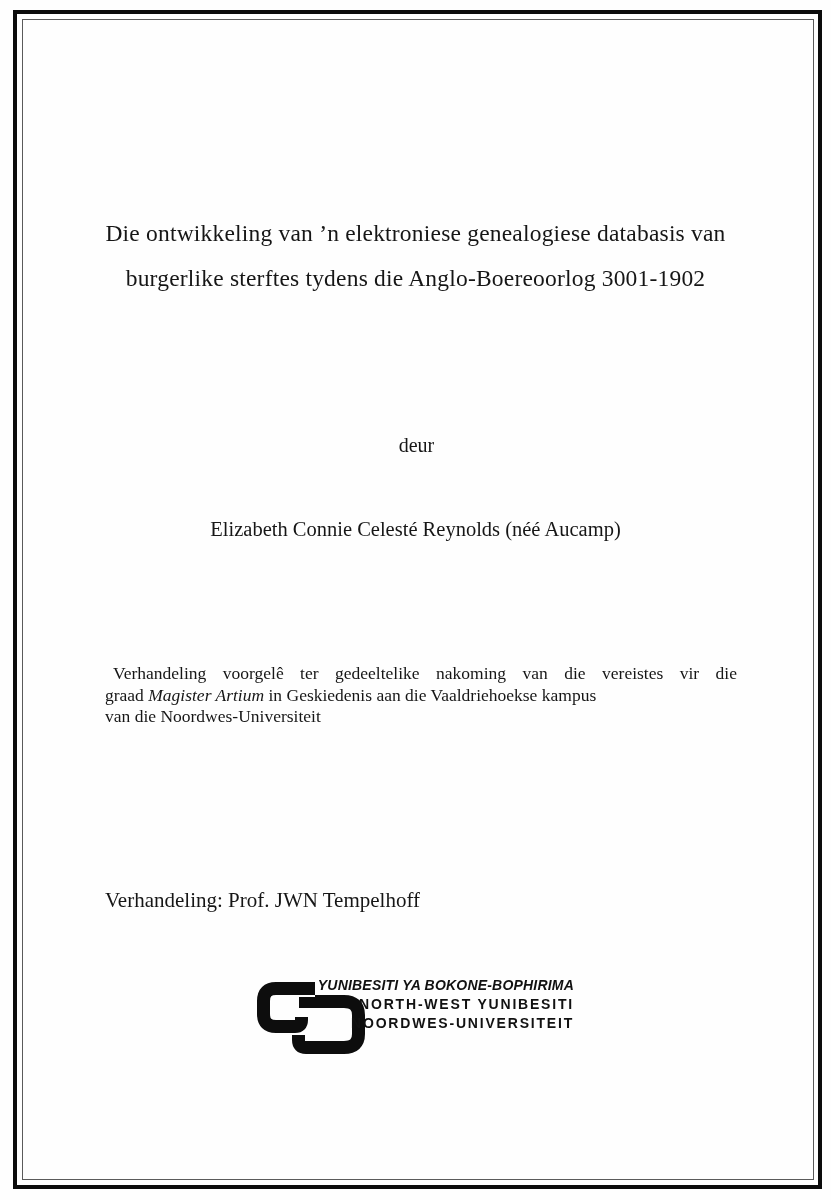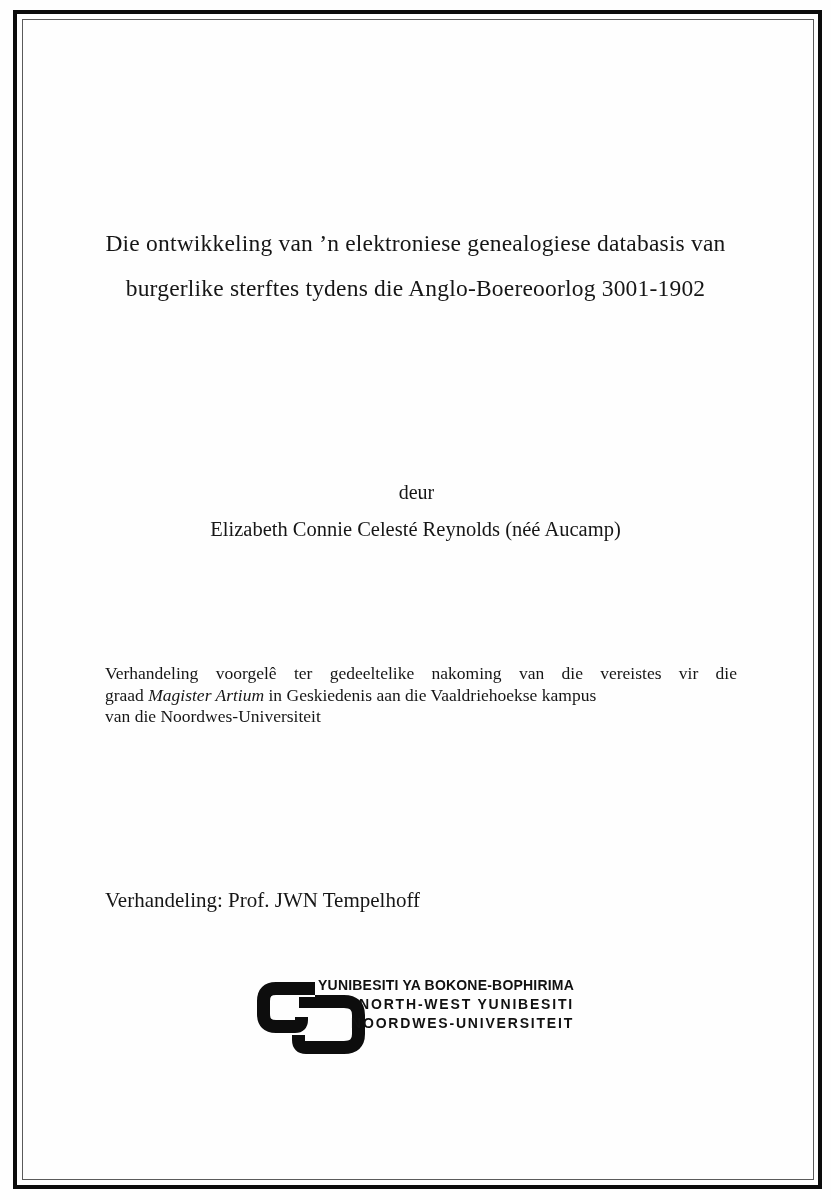--- a/index.html
+++ b/index.html
@@ -21,52 +21,52 @@
     border: 4px solid #0b0b0b;
   }
   .frame-inner {
     position: absolute;
     left: 22px; top: 19px; right: 17px; bottom: 20px;
     border: 1px solid #5a5a5a;
   }
 
   .title-block {
     position: absolute;
-    left: 40px; right: 40px; top: 221px;
+    left: 40px; right: 40px; top: 211px;
     text-align: center;
     font-size: 23.5px;
     line-height: 45px;
     letter-spacing: 0.2px;
   }
 
   .byline-label {
     position: absolute;
     left: 2px; right: 0; top: 434px;
     text-align: center;
     font-size: 20px;
-    margin-top: 47px;
   }
 
   .author-line {
     position: absolute;
     left: 0; right: 0; top: 518px;
     text-align: center;
     font-size: 20.5px;
   }
 
   .statement {
     position: absolute;
     left: 105px; top: 663px;
     width: 632px;
     font-size: 17.5px;
     line-height: 21.5px;
   }
   .statement .justified {
     text-align: justify;
     text-align-last: justify;
+    margin-left: 8px;
   }
   .italic { font-style: italic; }
 
   .supervisor-block {
     position: absolute;
     left: 105px; top: 886px;
     font-size: 21px;
     line-height: 28px;
   }
 
@@ -80,21 +80,21 @@
     position: absolute;
     right: 257px; top: 976px;
     text-align: right;
     font-family: "Liberation Sans", "DejaVu Sans", sans-serif;
     font-weight: bold;
     font-size: 14px;
     line-height: 19px;
     color: #111111;
     white-space: nowrap;
   }
-  .logo-text .ls-tight  { letter-spacing: 0.2px; }
+  .logo-text .ls-tight  { letter-spacing: 0.2px; font-style: italic; }
   .logo-text .ls-wide   { letter-spacing: 1.8px; }
 </style>
 </head>
 <body>
 
 <div class="page">
 
   <div class="frame-outer"></div>
   <div class="frame-inner"></div>
 

